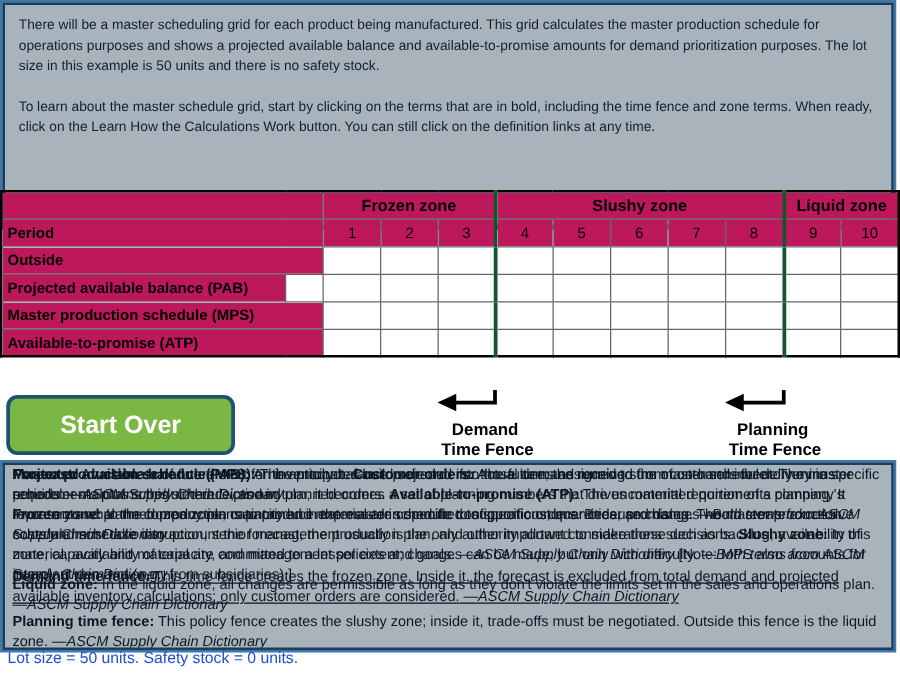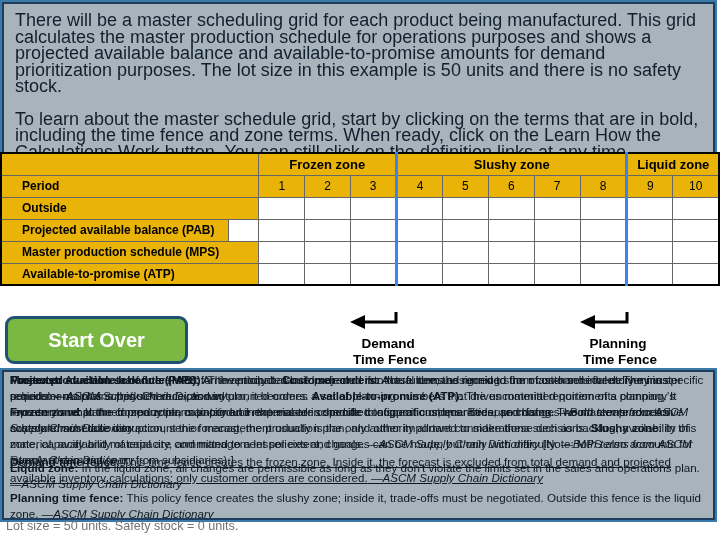--- a/index.html
+++ b/index.html
@@ -3,52 +3,52 @@
 <meta charset="utf-8">
 <style>
   html,body{margin:0;padding:0;background:#fff;}
   #screen{position:relative;width:720px;height:540px;background:#ffffff;
           font-family:"Liberation Sans",sans-serif;overflow:hidden;color:#000;}
 
   
   .frame{position:absolute;left:0;background:#3c79ab;padding:2px;box-sizing:border-box;width:717px;}
   .panel{border:2px solid #1e3d5c;background:#a9b3bc;box-sizing:border-box;}
   #intro-frame{top:0;}
-  #intro-panel{padding:8px 11px;height:180px;font-size:18px;line-height:16.5px;color:#10202e;}
+  #intro-panel{padding:8px 11px;height:180px;font-size:11px;line-height:16.5px;color:#10202e;}
   #intro-panel p{margin:0 0 16px 0;}
 
   
   #grid-table{position:absolute;left:0;top:152px;border-collapse:collapse;table-layout:fixed;}
   #grid-table td{border:1px solid #666;padding:0;height:22px;font-size:12px;
                  background:#fff;box-sizing:border-box;overflow:hidden;white-space:nowrap;}
-  #grid-table td.hdr{background:#eab308;}
+  #grid-table td.hdr{background:#be185d;}
   #grid-table td.zone-h{font-weight:bold;font-size:13px;text-align:center;}
-  #grid-table td.row-label{font-weight:bold;text-align:left;padding-left:20px;}
+  #grid-table td.row-label{font-weight:bold;text-align:left;padding-left:4px;}
   #grid-table td.num{text-align:center;}
-  #grid-table td.thick-l{border-left:3px solid #3b82f6;}
+  #grid-table td.thick-l{border-left:3px solid #14532d;}
   #grid-table{border:2px solid #000;}
 
   
   #fences{position:absolute;left:0;top:310px;}
   .fence-label{font-weight:bold;font-size:13.5px;fill:#000;}
 
   
   #start-over{position:absolute;left:5px;top:316px;width:183px;height:48px;
               background:#7ab843;border:3px solid #1d5273;border-radius:9px;
               color:#fff;font-weight:bold;font-size:20px;font-family:"Liberation Sans",sans-serif;
               cursor:pointer;}
 
   
   #defs-frame{top:368px;}
   #defs-panel{position:relative;height:150px;overflow:hidden;}
   .layer{position:absolute;left:6px;right:6px;font-size:11.6px;line-height:16px;color:#0d1722;}
   .layer b{font-weight:bold;}
   .layer i{font-style:italic;text-align:center;}
 
-  #footer-note{position:absolute;left:6px;top:519px;font-size:12.6px;color:#737373;}
+  #footer-note{position:absolute;left:6px;top:519px;font-size:12.6px;color:#1d4ed8;}
 </style>
 </head>
 <body>
 
 <div id="screen">
 
   <div class="frame" id="intro-frame">
     <div class="panel" id="intro-panel">
       <p>There will be a master scheduling grid for each product being manufactured. This grid calculates the master production schedule for operations purposes and shows a projected available balance and available-to-promise amounts for demand prioritization purposes. The lot size in this example is 50 units and there is no safety stock.</p>
       <p>To learn about the master schedule grid, start by clicking on the terms that are in bold, including the time fence and zone terms. When ready, click on the Learn How the Calculations Work button. You can still click on the definition links at any time.</p>

